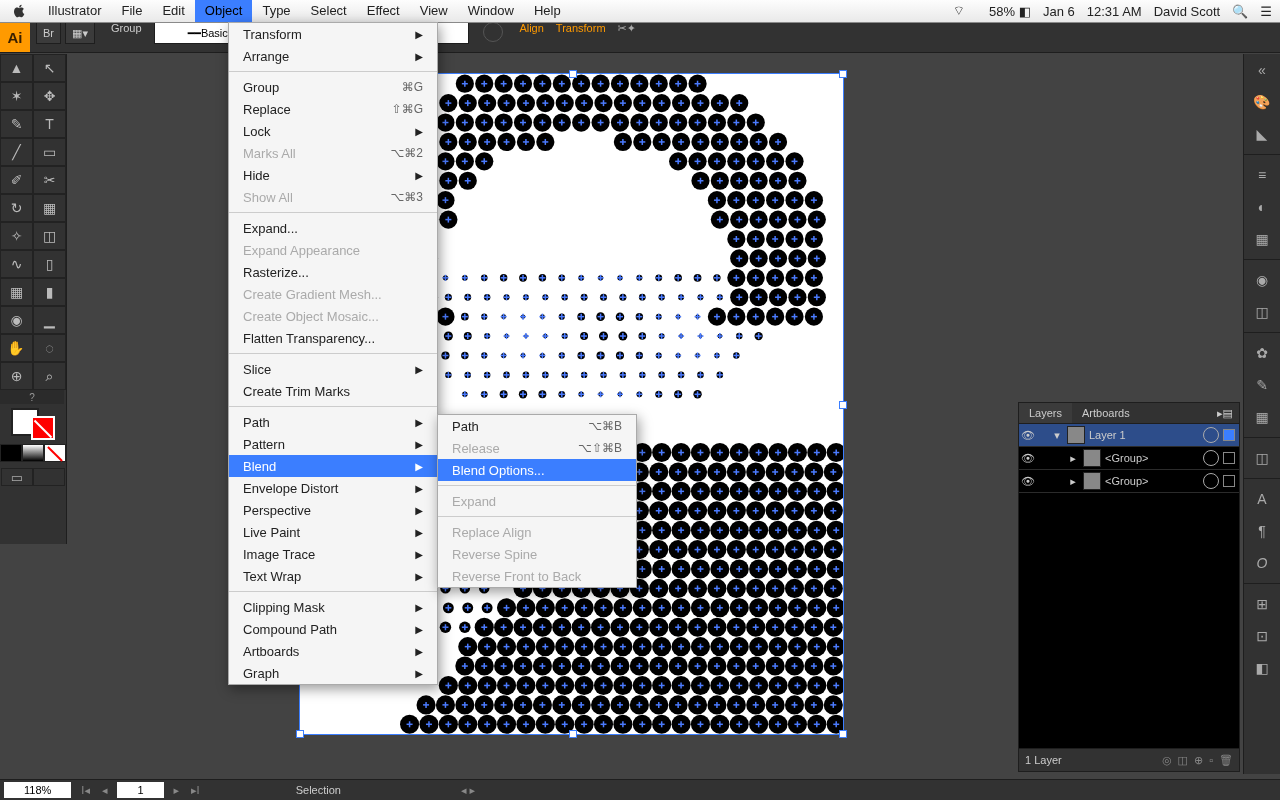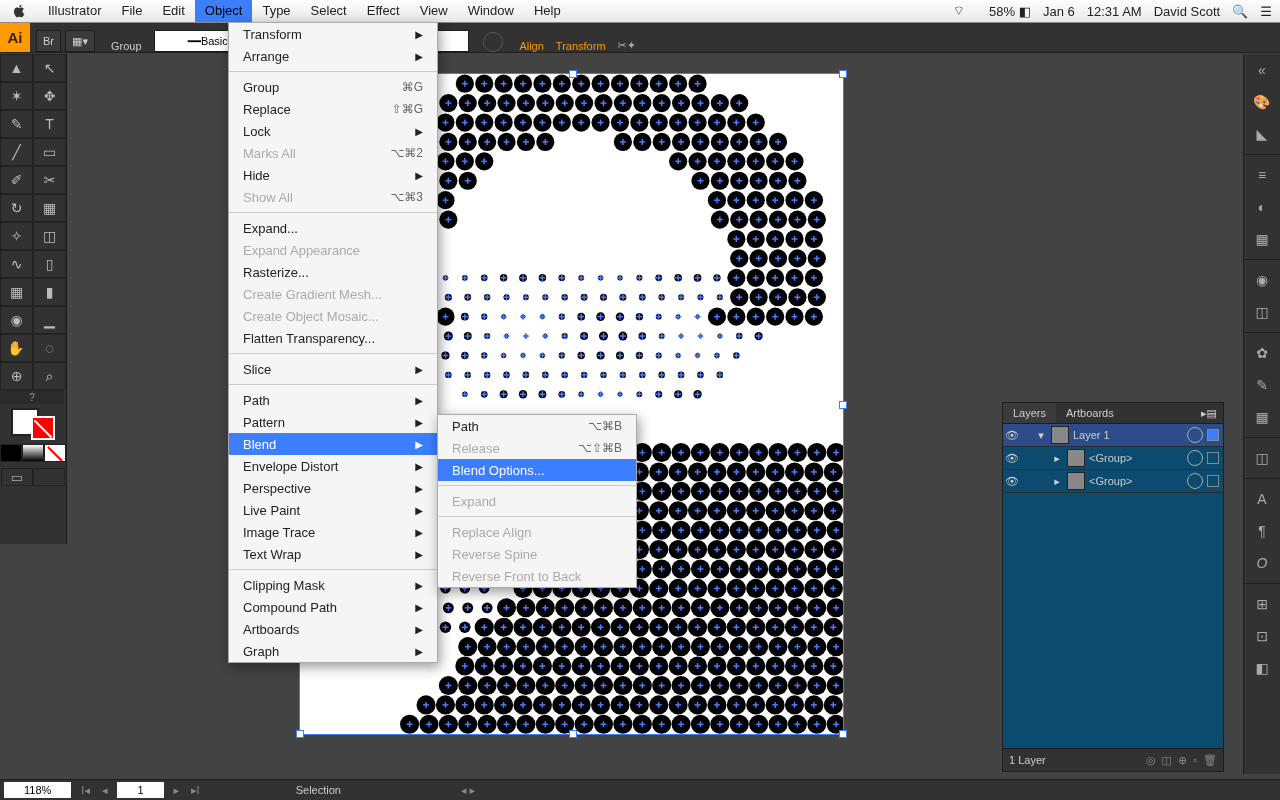--- a/index.html
+++ b/index.html
@@ -4,41 +4,41 @@
 <style>
 html,body{margin:0;padding:0;width:1280px;height:800px;overflow:hidden;font-family:"Lucida Grande","Helvetica Neue",Arial,sans-serif;font-size:13px;background:#434343;color:#e5e5e5}
 
 #menubar{position:absolute;left:0;top:0;width:1280px;height:22px;background:linear-gradient(#fdfdfd,#e9e9e9);border-bottom:1px solid #8a8a8a;display:flex;align-items:center;color:#222;z-index:50}
 #menubar .apple{width:18px;height:18px;margin:0 10px;display:flex;align-items:center;justify-content:center}
 #menubar .mi{padding:0 10px;height:22px;line-height:22px;cursor:default}
 #menubar .mi.sel{background:#3b7eff;color:#000000}
 #menubar .right{margin-left:auto;display:flex;align-items:center;padding-right:8px}
 #menubar .right span{margin-left:12px}
 
-#topbar{position:absolute;left:0;top:22px;width:1280px;height:30px;background:#323232;border-bottom:1px solid #1e1e1e;display:flex;align-items:flex-end;color:#ccc;font-size:11px}
+#topbar{position:absolute;left:0;top:22px;width:1280px;height:30px;background:#323232;border-bottom:1px solid #1e1e1e;display:flex;align-items:flex-start;color:#ccc;font-size:11px}
 #topbar .ai{width:30px;height:30px;background:#ff9a00;color:#381f00;display:flex;align-items:center;justify-content:center;font-weight:bold;font-size:15px;margin-right:6px}
 #topbar .btn{height:20px;padding:0 6px;border:1px solid #1e1e1e;background:#3b3b3b;display:flex;align-items:center;margin-right:4px;color:#ccc}
 #topbar .link{color:#ff9a00;margin:0 6px;cursor:default}
 
 #tools{position:absolute;left:0;top:54px;width:66px;height:490px;background:#323232;border-right:1px solid #1e1e1e}
 #tools .row{display:flex}
 #tools .cell{width:32px;height:26px;border:1px solid #222;display:flex;align-items:center;justify-content:center;font-size:14px;color:#bbb}
 #tools .qmark{width:64px;height:14px;display:flex;align-items:center;justify-content:center;background:#2b2b2b;font-size:10px;color:#999}
 #tools .swatch{width:44px;height:32px;margin:4px auto;position:relative}
 #tools .swatch .f{position:absolute;left:0;top:0;width:24px;height:24px;background:#fff;border:2px solid #222}
 #tools .swatch .s{position:absolute;right:0;bottom:0;width:24px;height:24px;background:red;border:2px solid #fff;box-sizing:border-box}
 #tools .swatch .s::after{content:"";position:absolute;left:-2px;right:-2px;top:50%;border-top:2px solid #fff;transform:rotate(45deg)}
 #tools .mrow{display:flex;margin-top:2px}
 #tools .mrow .mc{width:21px;height:16px;border:1px solid #222}
 
 #pstrip{position:absolute;right:0;top:54px;width:36px;height:720px;background:#323232;border-left:1px solid #1e1e1e}
 #pstrip .pi{width:36px;height:32px;display:flex;align-items:center;justify-content:center;color:#aaa;font-size:14px}
 #pstrip .sep{height:1px;background:#1e1e1e;margin:4px 0}
 
-#layers{position:absolute;right:56px;top:402px;width:220px;height:368px;background:#0c4a6e;border:1px solid #1e1e1e;font-size:11px;color:#ccc;display:flex;flex-direction:column}
+#layers{position:absolute;right:40px;top:402px;width:220px;height:368px;background:#000000;border:1px solid #1e1e1e;font-size:11px;color:#ccc;display:flex;flex-direction:column}
 #layers .tabs{display:flex;background:#323232;border-bottom:1px solid #1e1e1e;align-items:center}
 #layers .tab{padding:4px 10px;cursor:default}
 #layers .tab.active{background:#3b3b3b}
 #layers .menu{margin-left:auto;padding:0 6px;letter-spacing:0}
 #layers .list{flex:1;overflow:auto}
 #layers .lr{display:flex;align-items:center;height:22px;border-bottom:1px solid #2b2b2b}
 #layers .lr.sel{background:#2d4d8a}
 #layers .vis{width:18px;text-align:center}
 #layers .lock{width:14px}
 #layers .thumb{width:16px;height:16px;background:#888;margin:0 4px;border:1px solid #222}
@@ -3331,20 +3331,23 @@
       <span class="lbl">Create Object Mosaic...</span>
     </div>
     <div class="dmi">
       <span class="lbl">Flatten Transparency...</span>
     </div>
     <hr>
     <div class="dmi">
       <span class="lbl">Slice</span>
       <span class="arr">▶</span>
     </div>
+    <div class="dmi">
+      <span class="lbl">Create Trim Marks</span>
+    </div>
     <hr>
     <div class="dmi">
       <span class="lbl">Path</span>
       <span class="arr">▶</span>
     </div>
     <div class="dmi">
       <span class="lbl">Pattern</span>
       <span class="arr">▶</span>
     </div>
     <div class="dmi sel">

